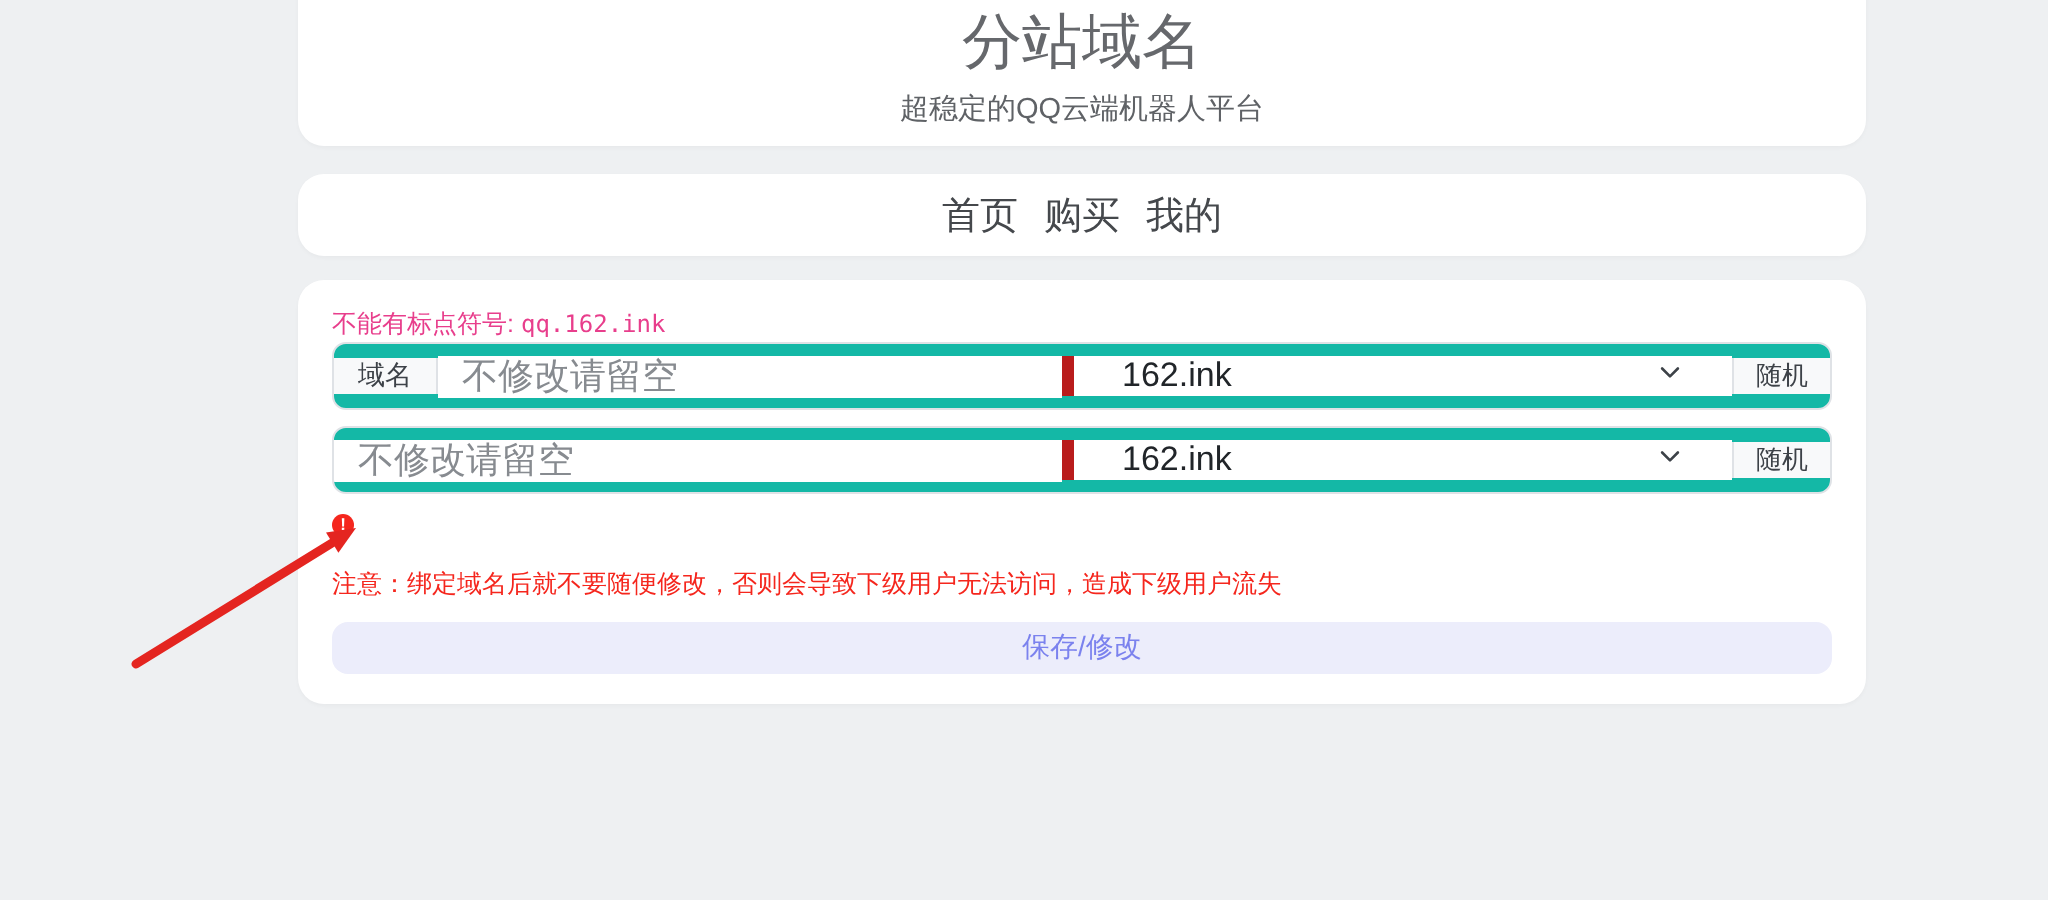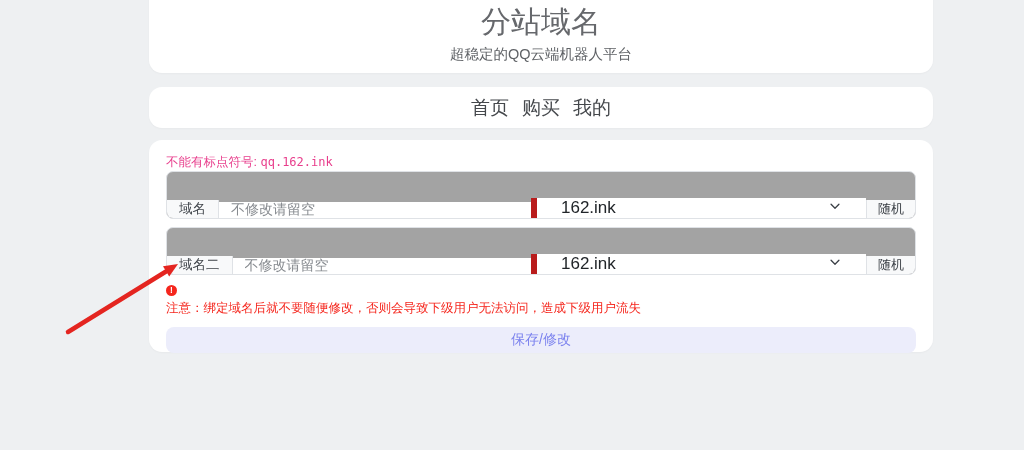--- a/index.html
+++ b/index.html
@@ -22,53 +22,53 @@
   .page-title { font-size:30px; font-weight:400; color:#66686c; line-height:36px; }
   .page-subtitle { font-size:14.5px; color:#5f6266; margin-top:5px; }
   
   .nav-card { top:87px; height:41px; display:flex; align-items:center; justify-content:center; gap:13px; }
   .nav-link { font-size:19px; color:#45484c; text-decoration:none; cursor:pointer; }
   
   .main-card { top:140px; height:212px; padding:15px 17px; }
   .bound-line { font-size:12.5px; color:#e83e8c; line-height:14px; }
   .bound-line .code { font-family:"DejaVu Sans Mono","Liberation Mono",monospace; font-size:12px; }
   .igroup {
-    display:flex; align-items:flex-end; height:48px;
-    border:1px solid #dfe2e6; border-radius:7px; background:#a3a3a3; overflow:hidden;
+    display:flex; align-items:center; height:34px;
+    border:1px solid #dfe2e6; border-radius:7px; background:#14b8a6; overflow:hidden;
   }
   .row1 { margin-top:2px; }
   .row2 { margin-top:8px; }
   .addon {
     background:#f8f9fa; border-right:1px solid #dfe2e6;
     display:flex; align-items:center; padding:0 12px;
     font-size:13.5px; color:#3d4248; white-space:nowrap;
   }
   .igroup input {
     border:none; outline:none; flex:1 1 auto; min-width:0;
-    padding:0 12px; font-size:14px; color:#212529; background:#fff;
+    padding:0 12px; font-size:18px; color:#212529; background:#fff;
     font-family:Liberation Serif, serif;
   }
   .igroup input::placeholder { color:#878b90; opacity:1; }
   .suffix-select {
     flex:0 0 335px; border-left:6px solid #b91c1c; cursor:pointer;
     display:flex; align-items:center; justify-content:space-between;
     padding:0 24px; font-size:17px; color:#212529; background:#fff;
   }
   .rand-btn {
     border:none; border-left:1px solid #dfe2e6; background:#f8f9fa;
     padding:0 11px; font-size:13px; color:#3d4248; cursor:pointer; white-space:nowrap;
     font-family:"Liberation Sans","DejaVu Sans",sans-serif;
   }
   .hint-line { margin-top:10px; font-size:12.5px; color:#f5261d; line-height:14px; display:flex; align-items:center; gap:4px; }
   .info-icon {
     display:inline-flex; align-items:center; justify-content:center;
     width:11px; height:11px; border-radius:50%; background:#f5261d; flex:0 0 11px;
     color:#fff; font-size:8.5px; font-weight:bold; line-height:11px;
   }
-  .warning-line { margin-top:5px; font-size:12.5px; color:#f5261d; line-height:14px; }
+  .warning-line { margin-top:17px; font-size:12.5px; color:#f5261d; line-height:14px; }
   .save-btn {
     margin-top:12px; width:100%; height:26px; border:none; border-radius:8px;
     background:#ecedfb; color:#7b82ee; font-size:14px; cursor:pointer;
     font-family:"Liberation Sans","DejaVu Sans",sans-serif;
   }
   .annotation-layer { position:absolute; left:0; top:0; width:1024px; height:450px; pointer-events:none; }
 </style>
 </head>
 <body>
 
@@ -100,21 +100,20 @@
         <svg width="14" height="14" viewBox="0 0 16 16">
             <path d="M3.5 6l4.5 4.5L12.5 6" fill="none" stroke="#3d4248" stroke-width="1.5" stroke-linecap="round" stroke-linejoin="round"></path>
           </svg>
       </span>
     </div>
     <button class="rand-btn">随机</button>
   </div>
 
   
   <div class="igroup row2">
-    <span class="addon">域名二</span>
     <input type="text" placeholder="不修改请留空" style="">
     <div class="suffix-select">
       <span>162.ink</span>
       <span>
         <svg width="14" height="14" viewBox="0 0 16 16">
             <path d="M3.5 6l4.5 4.5L12.5 6" fill="none" stroke="#3d4248" stroke-width="1.5" stroke-linecap="round" stroke-linejoin="round"></path>
           </svg>
       </span>
     </div>
     <button class="rand-btn">随机</button>

